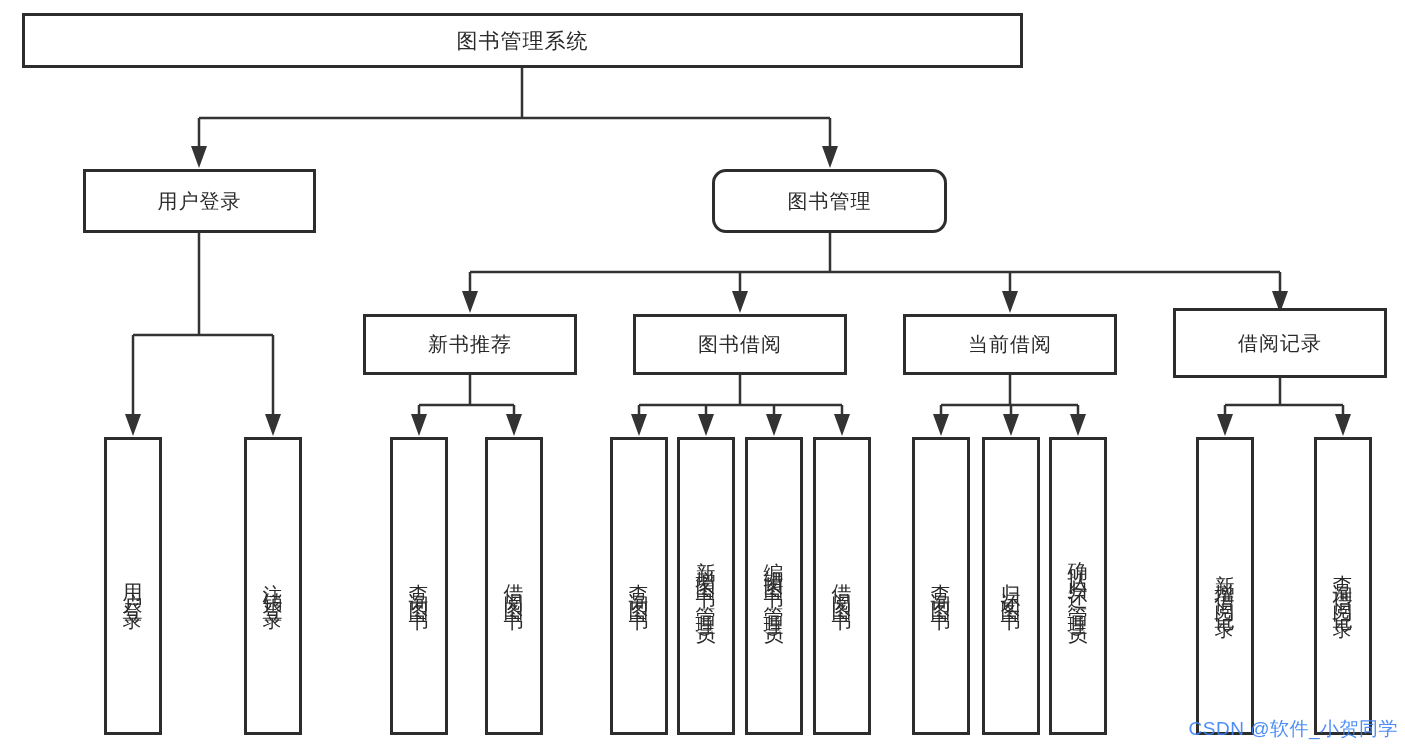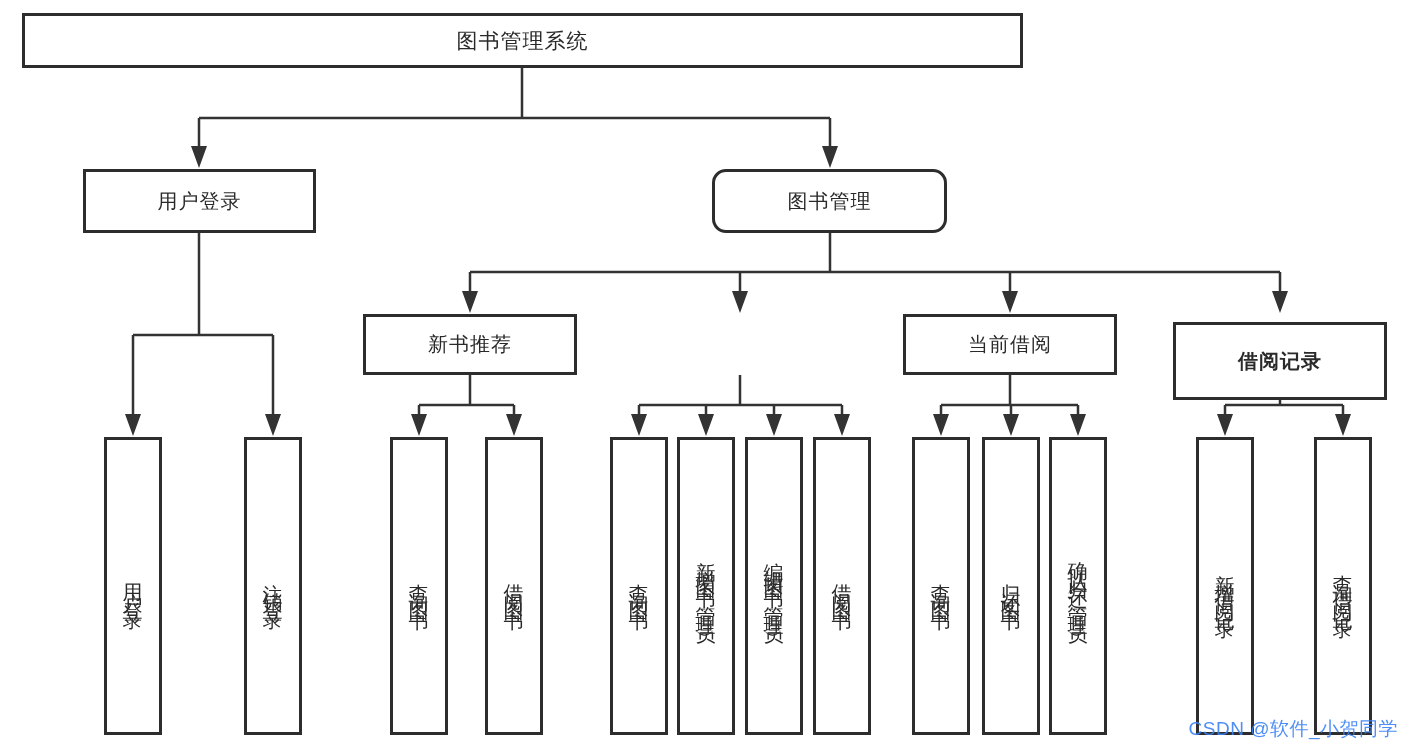--- a/index.html
+++ b/index.html
@@ -134,24 +134,27 @@
   <div class="box h-box" style="left:83px; top:169px; width:233px; height:64px;">
     <span>用户登录</span>
   </div>
   <div class="box h-box" style="left:712px; top:169px; width:235px; height:64px;border-radius:14px;">
     <span>图书管理</span>
   </div>
 
   <div class="box h-box" style="left:363px; top:314px; width:214px; height:61px;">
     <span>新书推荐</span>
   </div>
+  <div class="box h-box" style="left:633px; top:314px; width:214px; height:61px;">
+    <span>图书借阅</span>
+  </div>
   <div class="box h-box" style="left:903px; top:314px; width:214px; height:61px;">
     <span>当前借阅</span>
   </div>
-  <div class="box h-box" style="left:1173px; top:322px; width:214px; height:78px;font-weight:bold;">
+  <div class="box h-box" style="left:1173px; top:308px; width:214px; height:70px;">
     <span>借阅记录</span>
   </div>
 
   <div class="box leaf" style="left:104px; top:437px; width:58px; height:298px;">
     <span class="v-label">用户登录</span>
   </div>
   <div class="box leaf" style="left:244px; top:437px; width:58px; height:298px;">
     <span class="v-label">注销登录</span>
   </div>
 

